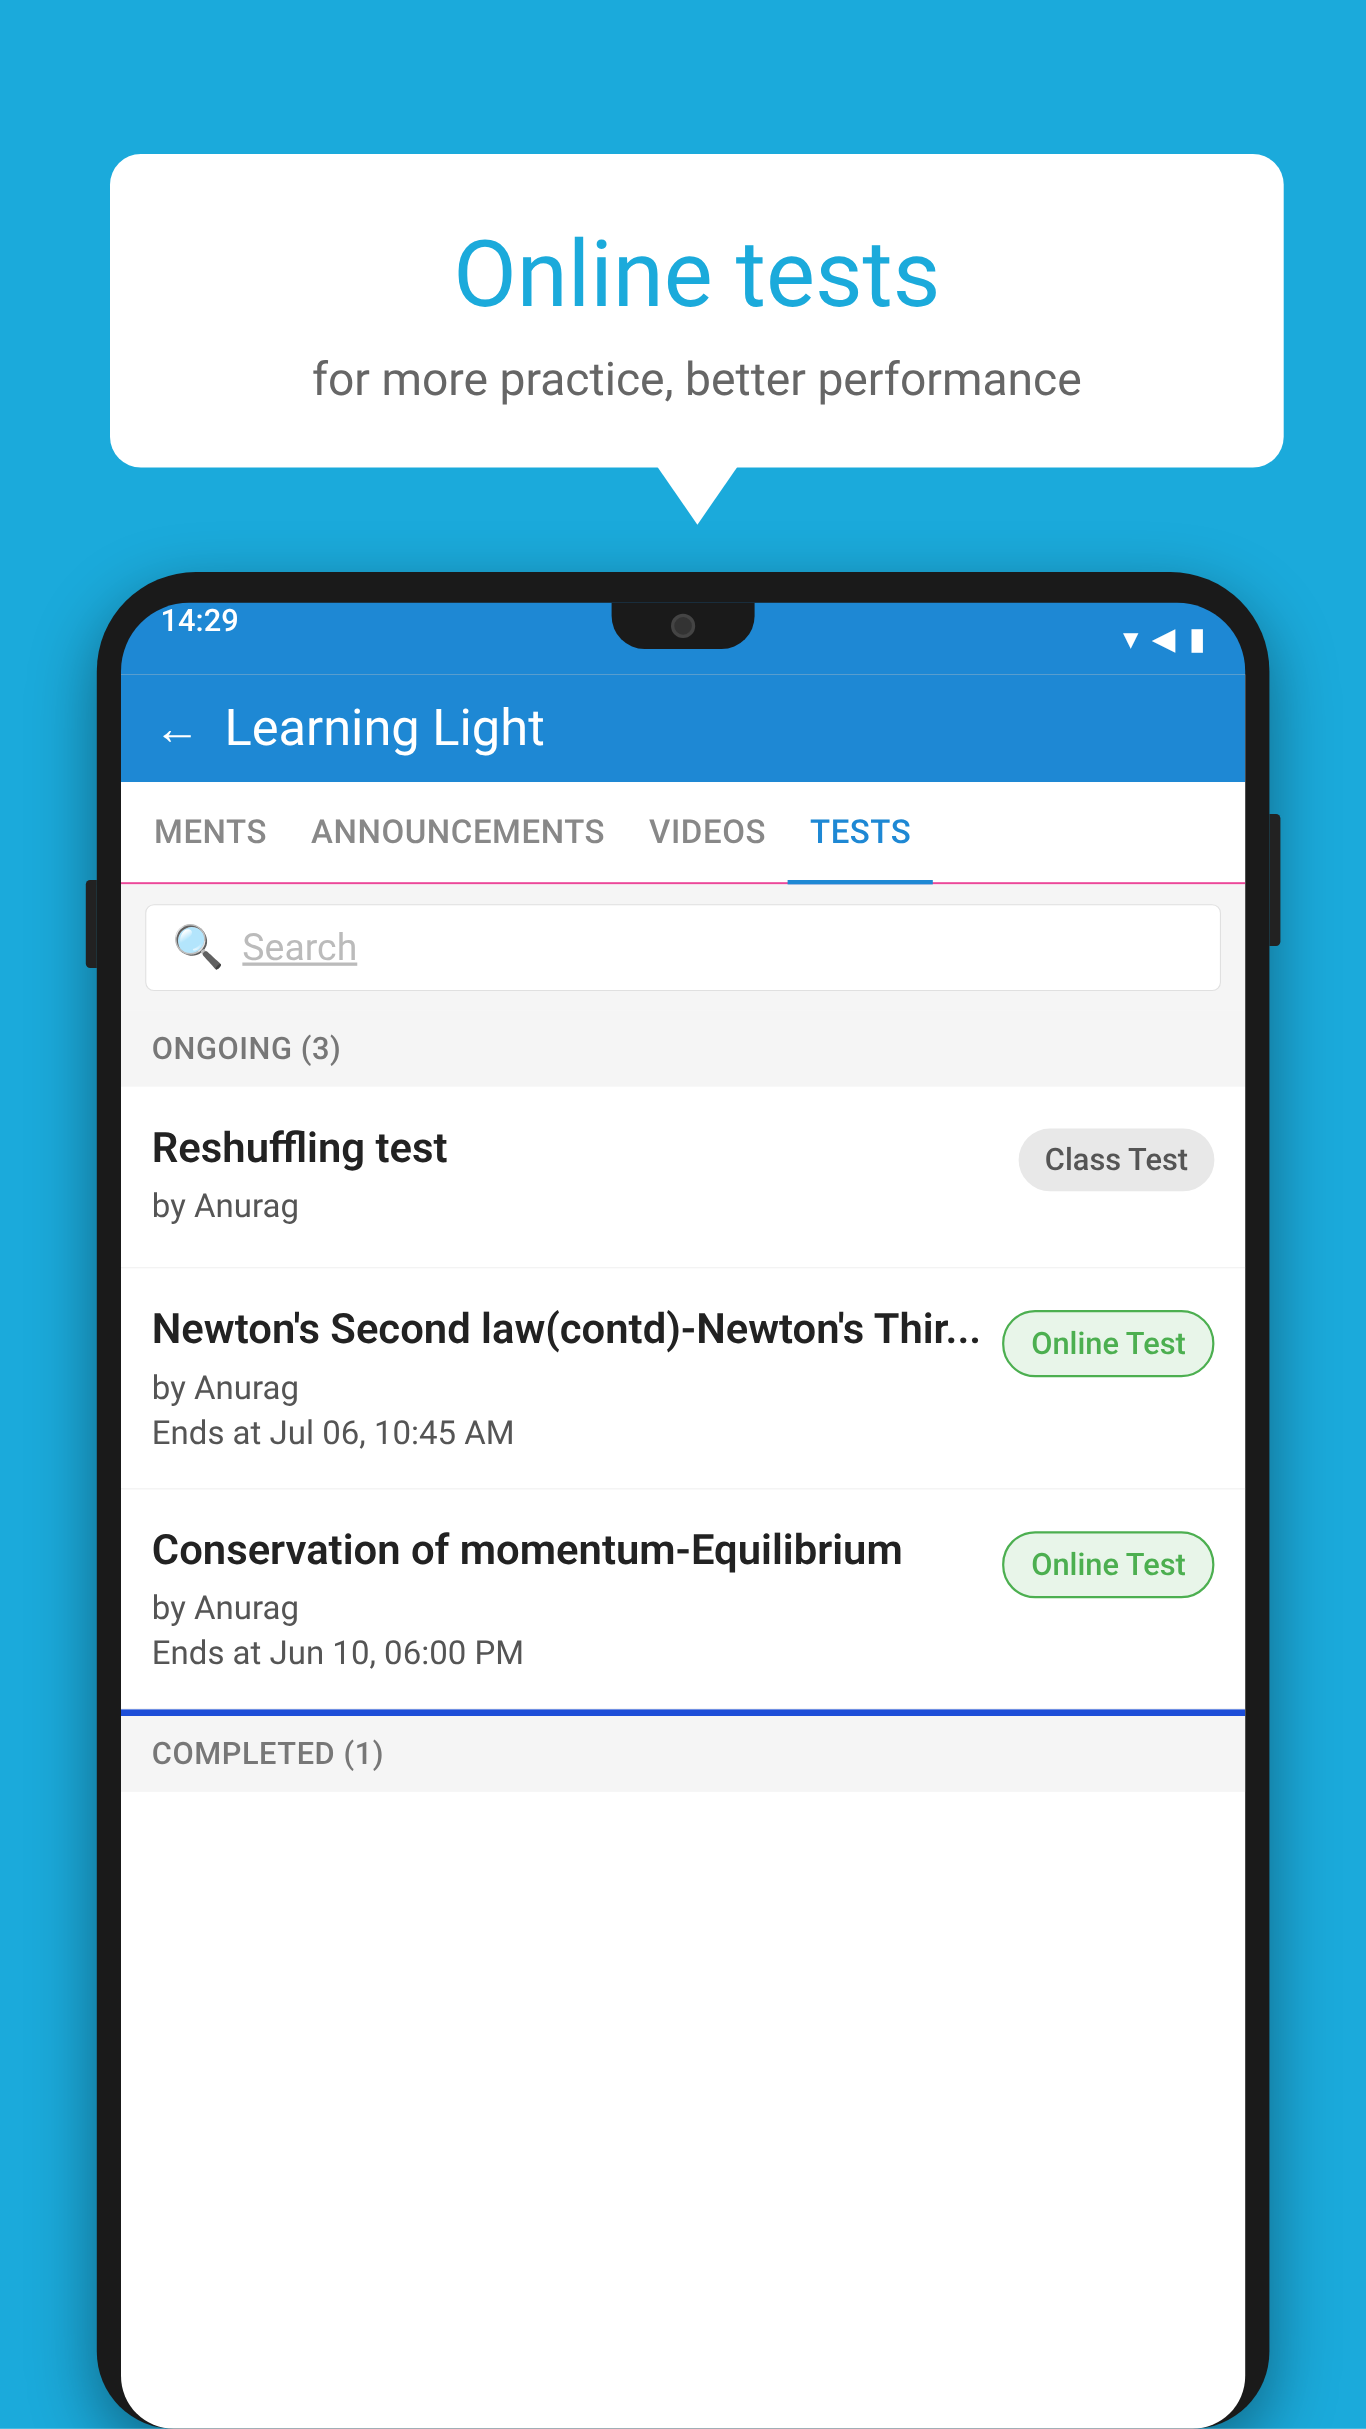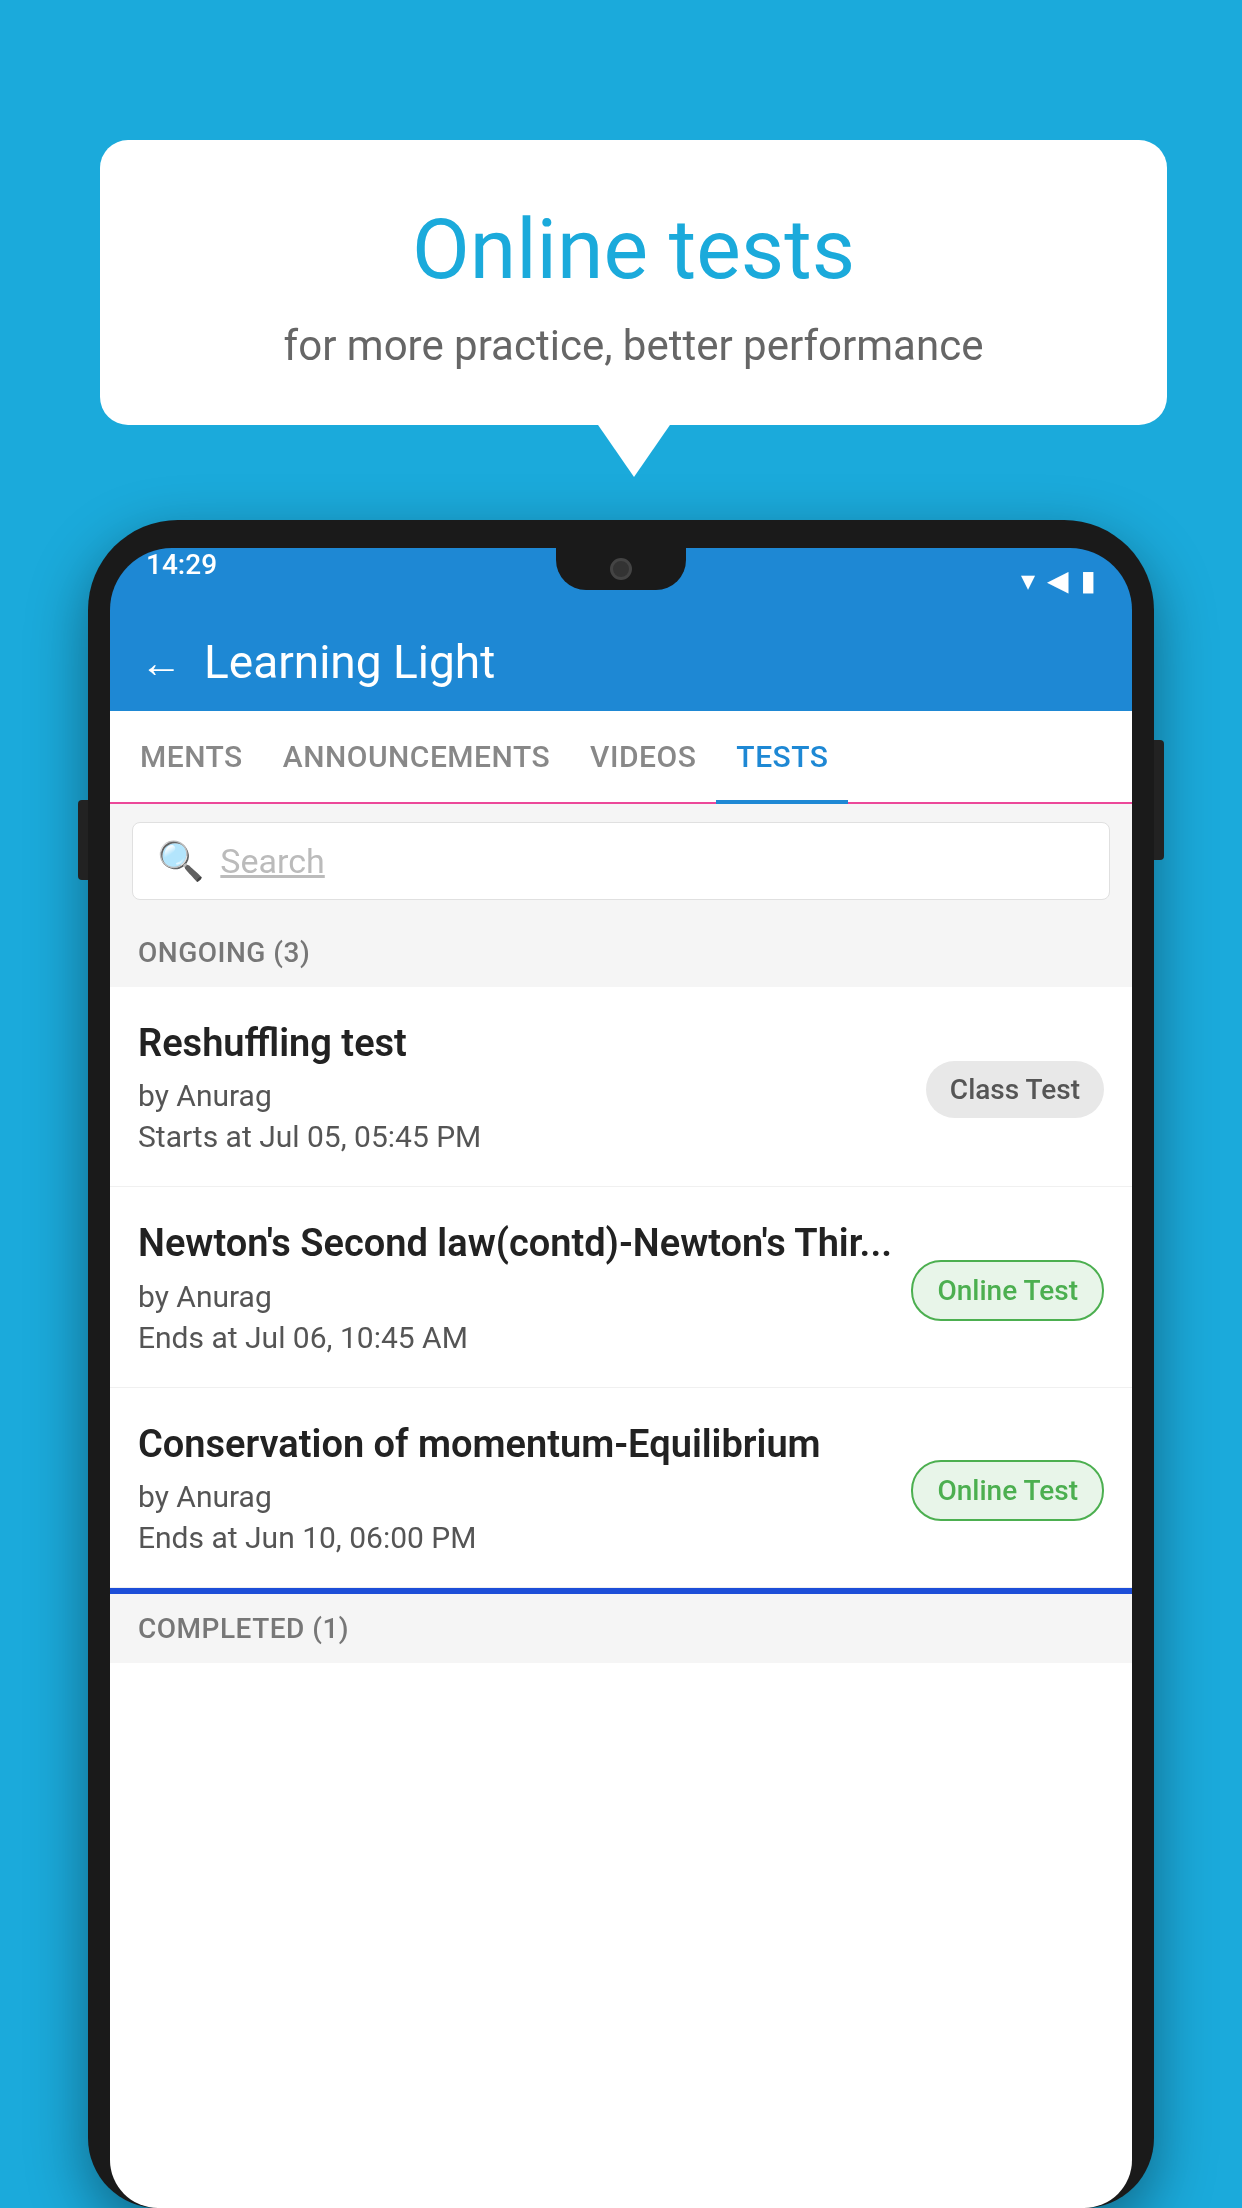--- a/index.html
+++ b/index.html
@@ -229,21 +229,21 @@
 
     
     .test-list {
       background: white;
     }
 
     .test-item {
       padding: 32px 28px;
       border-bottom: 1px solid #f0f0f0;
       display: flex;
-      align-items: center;
+      align-items: flex-start;
       justify-content: space-between;
       gap: 16px;
     }
 
     .test-info {
       flex: 1;
     }
 
     .test-name {
       font-size: 38px;
@@ -375,21 +375,20 @@
       </div>
 
       <div class="section-header">ONGOING (3)</div>
 
       <div class="test-list">
 
         <div class="test-item">
           <div class="test-info">
             <div class="test-name">Reshuffling test</div>
             <div class="test-author">by Anurag</div>
-            <div class="test-date">Starts at  Jul 05, 05:45 PM</div>
           </div>
           <div class="test-badge badge-class">Class Test</div>
         </div>
 
         <div class="test-item">
           <div class="test-info">
             <div class="test-name">Newton's Second law(contd)-Newton's Thir...</div>
             <div class="test-author">by Anurag</div>
             <div class="test-date">Ends at  Jul 06, 10:45 AM</div>
           </div>

